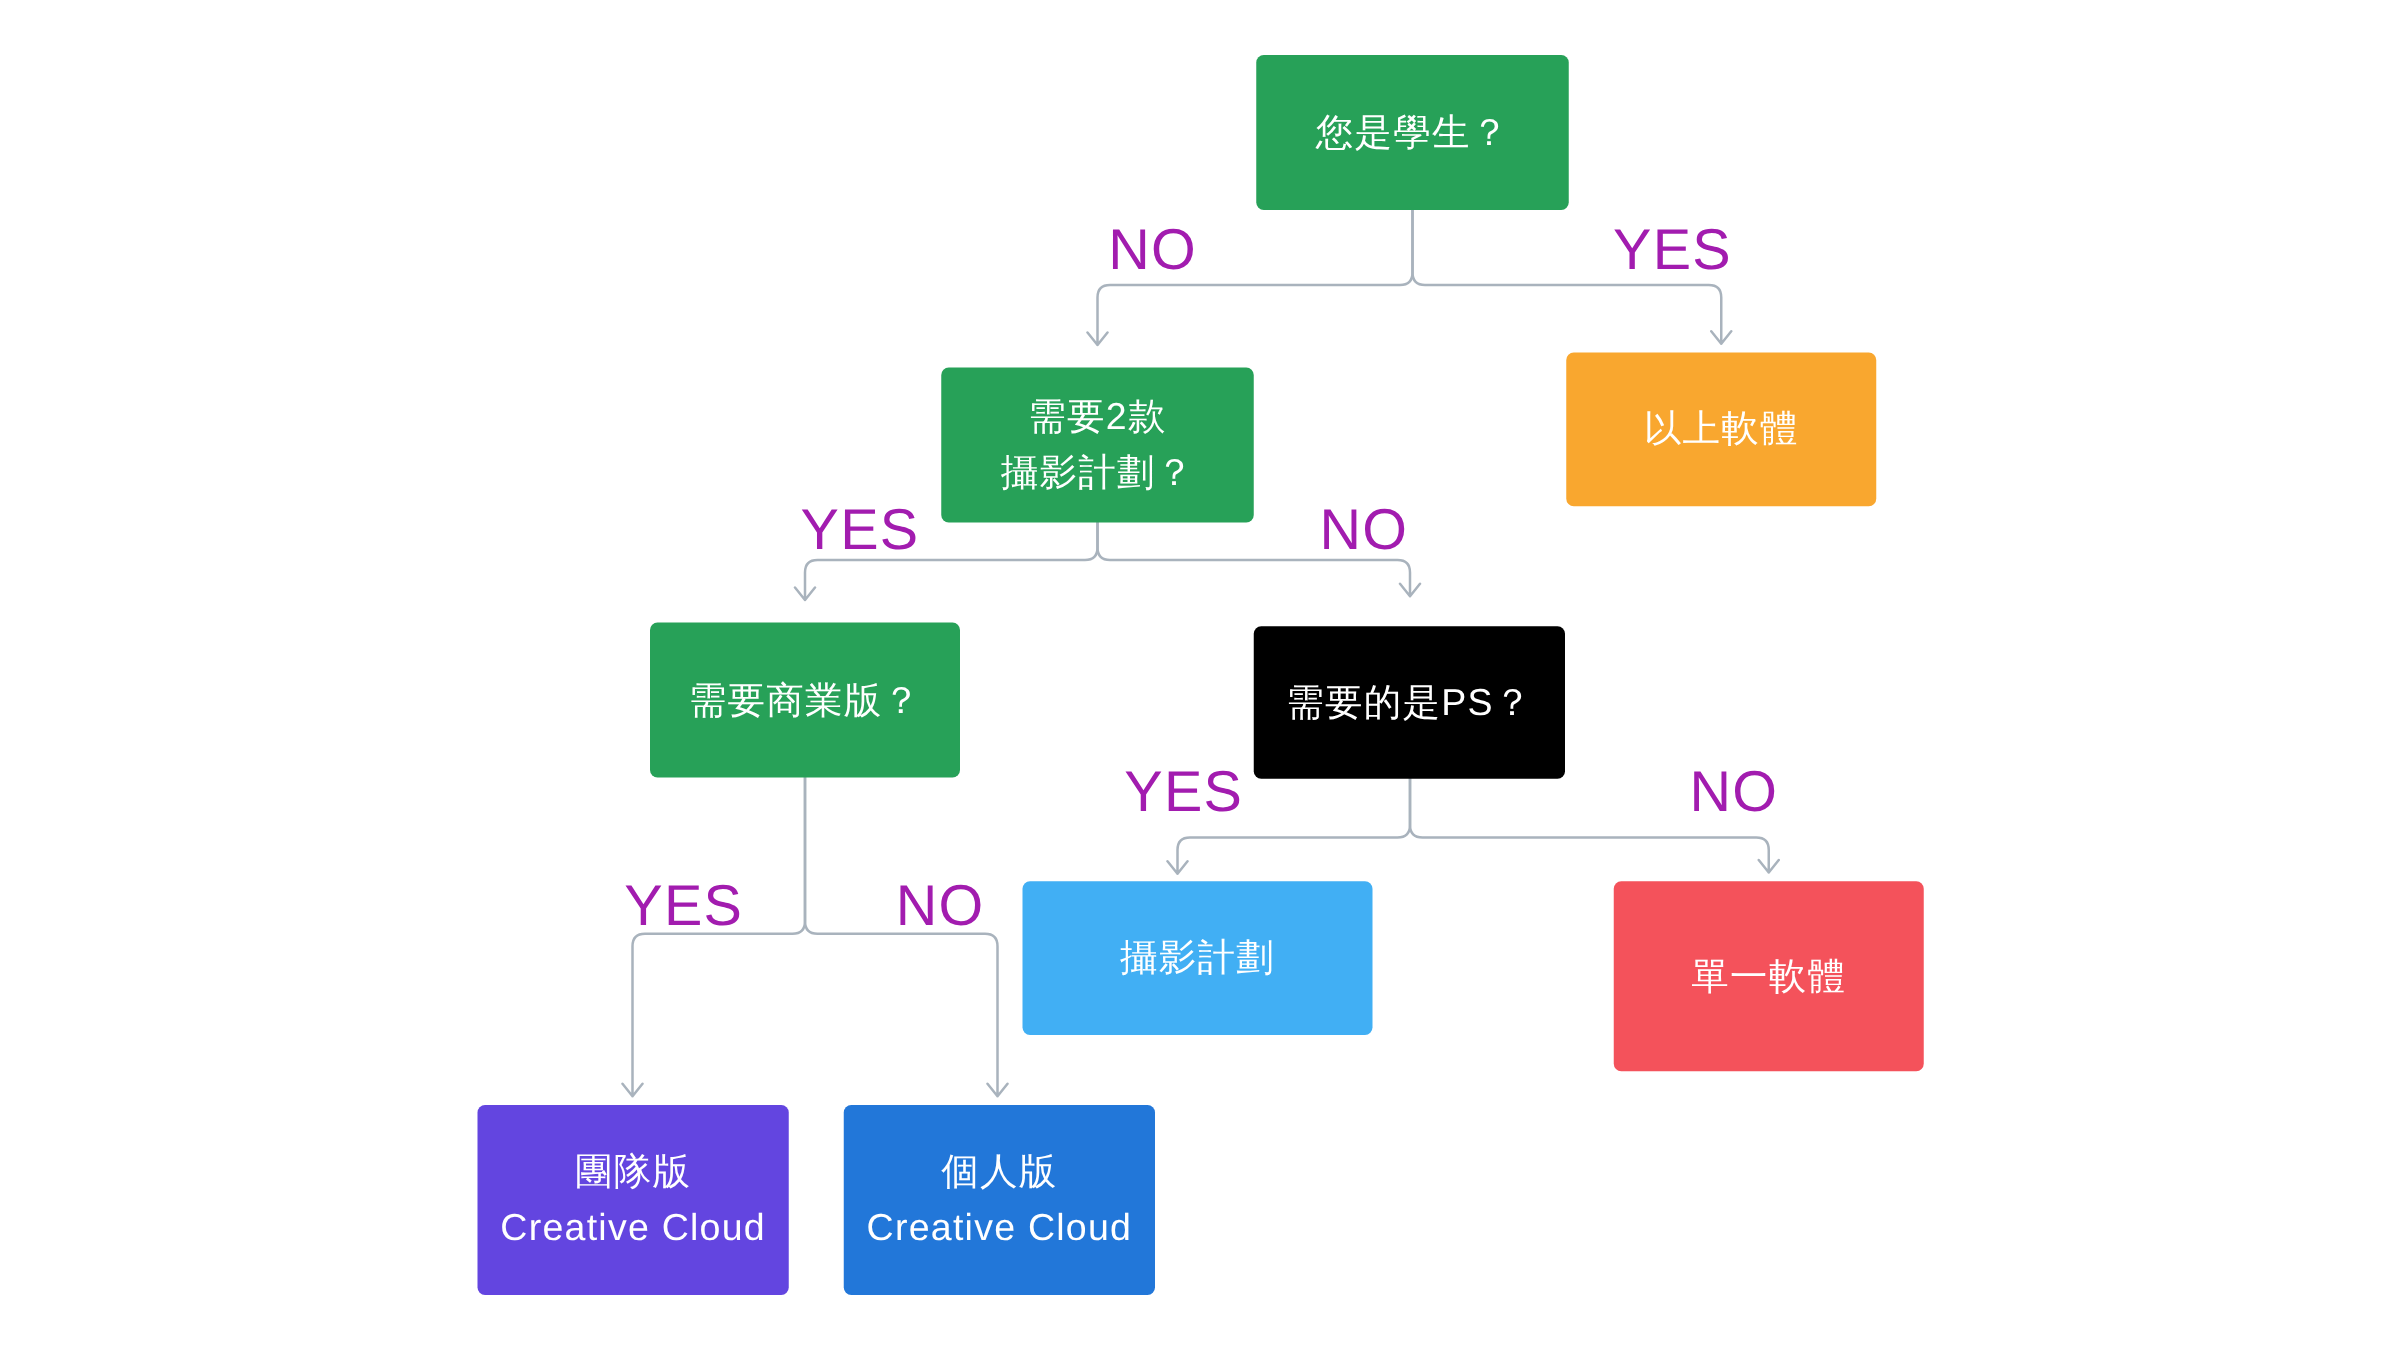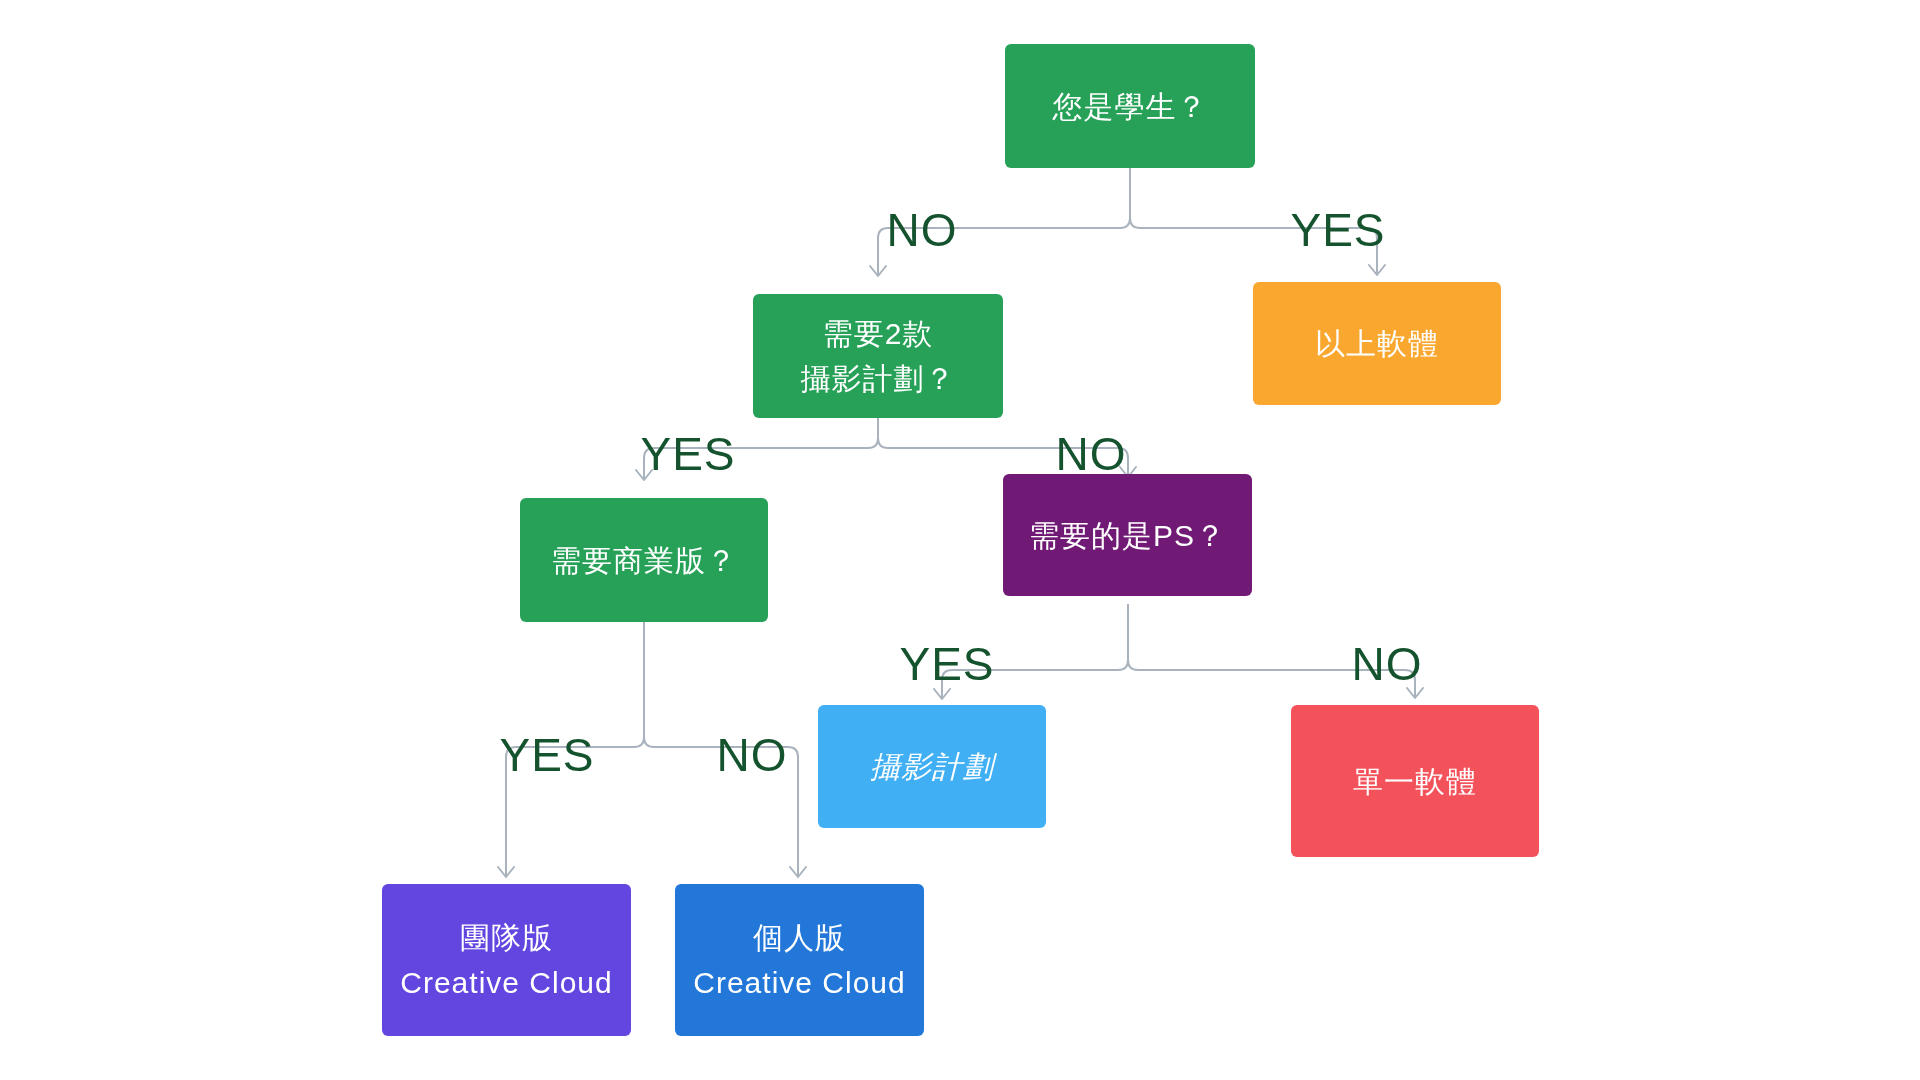--- a/index.html
+++ b/index.html
@@ -34,24 +34,23 @@
     font-size: 30px;
     line-height: 45px;
     text-align: center;
     letter-spacing: 1px;
   }
   .edge-label {
     position: absolute;
     transform: translate(-50%, -50%);
     font-size: 46px;
     font-weight: 400;
-    color: #14532d;
+    color: #a21caf;
     letter-spacing: 1px;
     white-space: nowrap;
-    margin-top: 31px;
   }
 </style>
 </head>
 <body>
 
 <div class="canvas">
 
   <svg class="connectors" viewBox="0 0 1920 1080" fill="none" stroke="#a9b3bd" stroke-width="2" stroke-linecap="round" stroke-linejoin="round">
     <path d="M 1130 168 V 218 Q 1130 228 1120 228 H 888 Q 878 228 878 238 V 276 M 870 266 L 878 276 L 886 266"></path>
     <path d="M 1130 168 V 218 Q 1130 228 1140 228 H 1367 Q 1377 228 1377 238 V 275 M 1369 265 L 1377 275 L 1385 265"></path>
@@ -73,25 +72,25 @@
   </div>
 
   <div class="node" style="left: 1253px; top: 282px; width: 248px; height: 123px; background-color: rgb(249, 167, 47);">
     <span>以上軟體</span>
   </div>
 
   <div class="node" style="left: 520px; top: 498px; width: 248px; height: 124px; background-color: rgb(39, 161, 88);">
     <span>需要商業版？</span>
   </div>
 
-  <div class="node" style="left: 1003px; top: 474px; width: 249px; height: 122px; background-color: #701a75;">
+  <div class="node" style="left: 1003px; top: 501px; width: 249px; height: 122px; background-color: #000000;">
     <span>需要的是PS？</span>
   </div>
 
-  <div class="node" style="left: 818px; top: 705px; width: 228px; height: 123px; background-color: rgb(65, 175, 244); font-style: italic;">
+  <div class="node" style="left: 818px; top: 705px; width: 280px; height: 123px; background-color: rgb(65, 175, 244);">
     <span>攝影計劃</span>
   </div>
 
   <div class="node" style="left: 1291px; top: 705px; width: 248px; height: 152px; background-color: rgb(244, 82, 91);">
     <span>單一軟體</span>
   </div>
 
   <div class="node" style="left: 382px; top: 884px; width: 249px; height: 152px; background-color: rgb(99, 69, 224);">
     <span>團隊版</span>
     <span>Creative Cloud</span>

